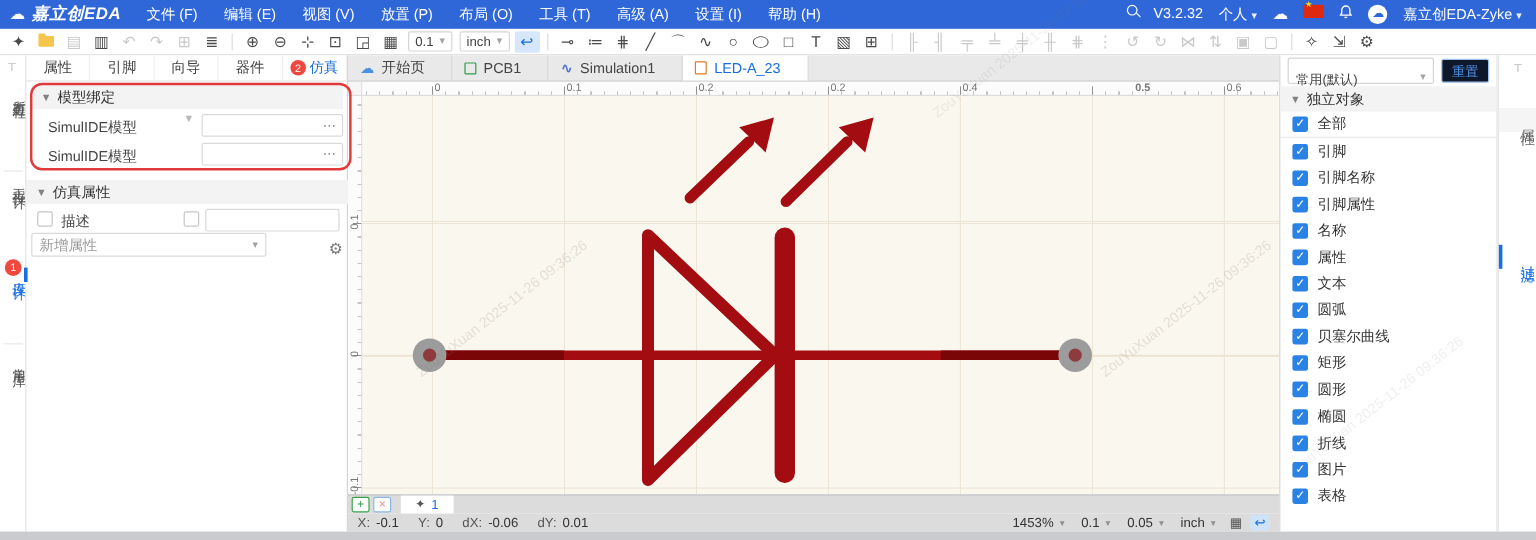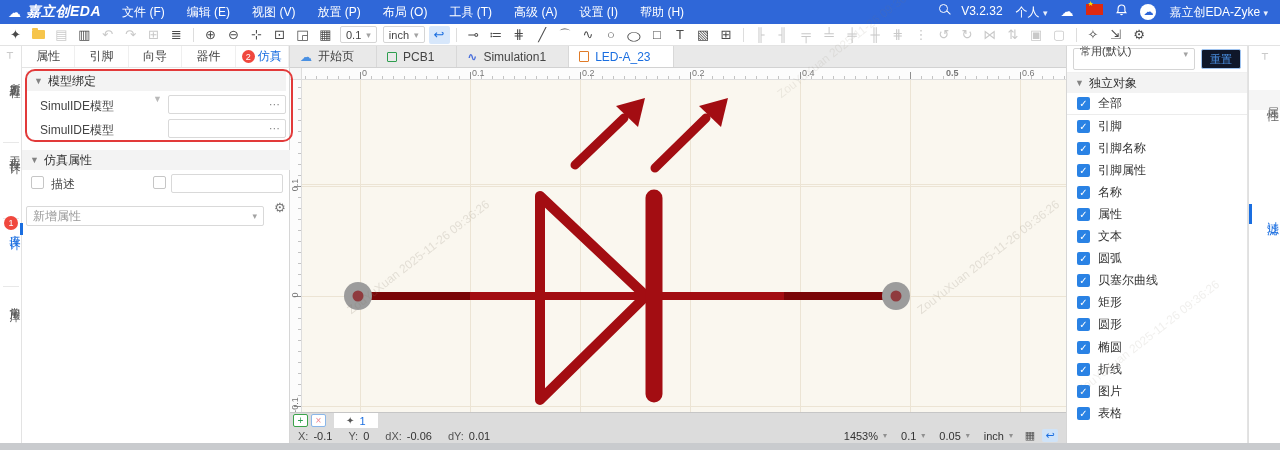--- a/index.html
+++ b/index.html
@@ -82,21 +82,21 @@
 .scoord{display:flex;gap:5px;margin-right:16px}
 .scoord .lab{color:#555}
 .sb-right{margin-left:auto;display:flex;align-items:center;gap:4px}
 .sbsel{display:flex;align-items:center;gap:5px;padding:0 5px;color:#333;cursor:pointer}
 .sbsel .caret{color:#888;font-size:8px}
 .sbico{width:16px;height:13px;display:flex;align-items:center;justify-content:center;font-size:11px;color:#555;cursor:pointer;border-radius:2px}
 .sbico.a{background:#cfe3f8;color:#1a6ee0}
 
 .rpanel{position:absolute;left:1066px;top:46px;width:182px;height:397px;background:#fff;border-left:1px solid #d6d6d6;border-right:1px solid #e3e3e3;z-index:9}
 .rphead{height:27px;display:flex;align-items:center;gap:6px;padding:0 6px;border-bottom:1px solid #f0f0f0}
-.rpsel{flex:1;height:20px;border:1px solid #d5d5d5;border-radius:2px;display:flex;align-items:flex-end;padding:10px 6px;font-size:11px;color:#444;cursor:pointer}
+.rpsel{flex:1;height:20px;border:1px solid #d5d5d5;border-radius:2px;display:flex;align-items:flex-start;padding:10px 6px;font-size:11px;color:#444;cursor:pointer}
 .rpsel .caret{margin-left:auto;color:#999}
 .rpreset{width:40px;height:20px;border:1px solid #9ec3f0;color:#4a90e2;background:#0f172a;border-radius:2px;font-size:11px;display:flex;align-items:center;justify-content:center;cursor:pointer}
 .rpsec{height:20px;background:#f3f3f3;display:flex;align-items:center;gap:5px;padding:0 8px;font-size:12px;color:#333}
 .rpsec .caret{color:#777}
 .frow{height:22.1px;display:flex;align-items:center;gap:8px;padding:0 10px;font-size:12px;color:#333;cursor:pointer}
 .frow.sepb{border-bottom:1px solid #ececec}
 .cb{width:13px;height:13px;background:#2a82e4;border-radius:2px;color:#fff;font-size:10px;display:flex;align-items:center;justify-content:center;flex:0 0 13px}
 
 .rrail{position:absolute;left:1248px;top:46px;width:32px;height:397px;background:#fff;border-left:1px solid #e0e0e0;z-index:10}
 .rrpin{position:absolute;left:12px;top:6px;color:#9a9a9a;font-size:9px}
@@ -256,21 +256,21 @@
   <div class="sechead" style="left:0;top:104px;width:268px" data-name="sim-props-section-header">
     <span class="caret">▼</span>
       <span>仿真属性</span>
   </div>
 
   <span class="ckbx" style="left:9px;top:130px" data-name="description-checkbox"></span>
   <span class="fieldlbl" style="left:29px;top:130px" data-name="description-label">描述</span>
   <span class="ckbx" style="left:131px;top:130px" data-name="description-value-checkbox"></span>
   <div class="fieldbox" style="left:149px;top:128px;width:112px" data-name="description-input"></div>
 
-  <div class="selbox" style="left:4px;top:160px;width:238px" data-name="add-property-select">
+  <div class="selbox" style="left:4px;top:148px;width:196px" data-name="add-property-select">
     <span>新增属性</span>
       <span class="caret">▾</span>
   </div>
   <span class="gear" style="left:252px;top:154px" data-name="property-settings-gear-icon">⚙</span>
 </div>
 
 <div class="callout" data-name="model-binding-highlight-callout"></div>
 
 <div class="doctabs" id="doctabs" data-name="document-tabs">
     <div class="dtab" data-name="doc-tab-0">

